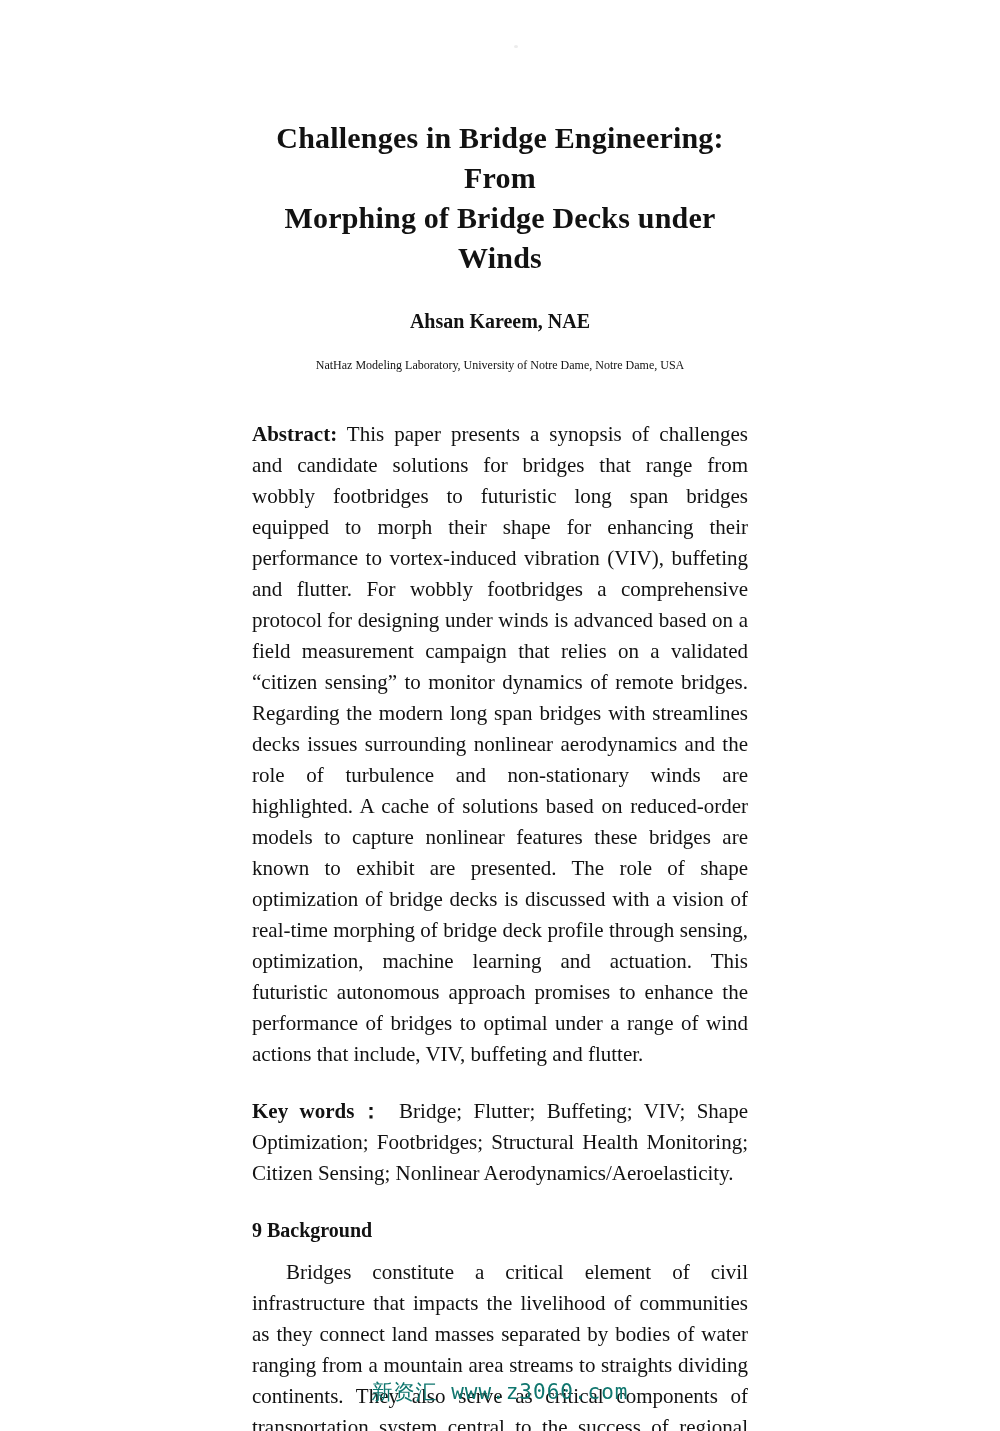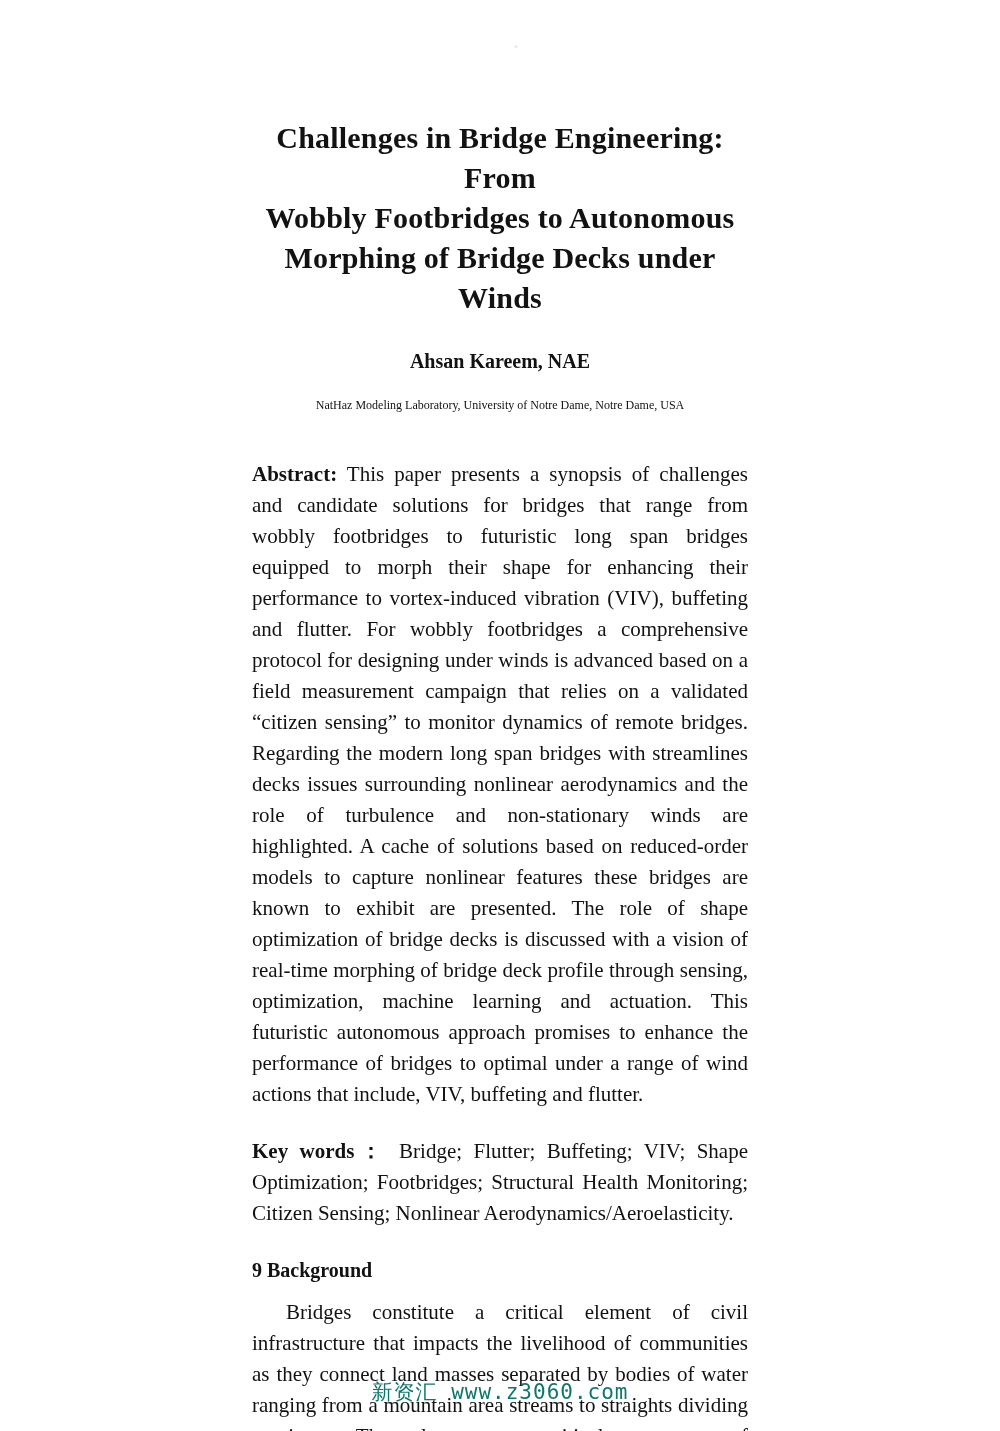--- a/index.html
+++ b/index.html
@@ -84,21 +84,20 @@
 </style>
 </head>
 <body>
 
 <div class="page" style="color: rgb(18, 18, 18); background: rgb(255, 255, 255);">
 
   <span class="artifact-dot"></span>
 
   <div class="title">
     <div>Challenges in Bridge Engineering: From</div>
-    <div>Wobbly Footbridges to Autonomous</div>
     <div>Morphing of Bridge Decks under Winds</div>
   </div>
 
   <div class="author">Ahsan Kareem, NAE</div>
 
   <div class="affiliation">NatHaz Modeling Laboratory, University of Notre Dame, Notre Dame, USA</div>
 
   <p class="para abstract-para"><b class="inline-label">Abstract:</b> <span>This paper presents a synopsis of challenges and candidate solutions for bridges that range from wobbly footbridges to futuristic long span bridges equipped to morph their shape for enhancing their performance to vortex-induced vibration (VIV), buffeting and flutter. For wobbly footbridges a comprehensive protocol for designing under winds is advanced based on a field measurement campaign that relies on a validated “citizen sensing” to monitor dynamics of remote bridges. Regarding the modern long span bridges with streamlines decks issues surrounding nonlinear aerodynamics and the role of turbulence and non-stationary winds are highlighted. A cache of solutions based on reduced-order models to capture nonlinear features these bridges are known to exhibit are presented. The role of shape optimization of bridge decks is discussed with a vision of real-time morphing of bridge deck profile through sensing, optimization, machine learning and actuation. This futuristic autonomous approach promises to enhance the performance of bridges to optimal under a range of wind actions that include, VIV, buffeting and flutter.</span></p>
 
   <p class="para keywords-para"><b class="inline-label">Key words：</b> <span>Bridge; Flutter; Buffeting; VIV; Shape Optimization; Footbridges; Structural Health Monitoring; Citizen Sensing; Nonlinear Aerodynamics/Aeroelasticity.</span></p>

